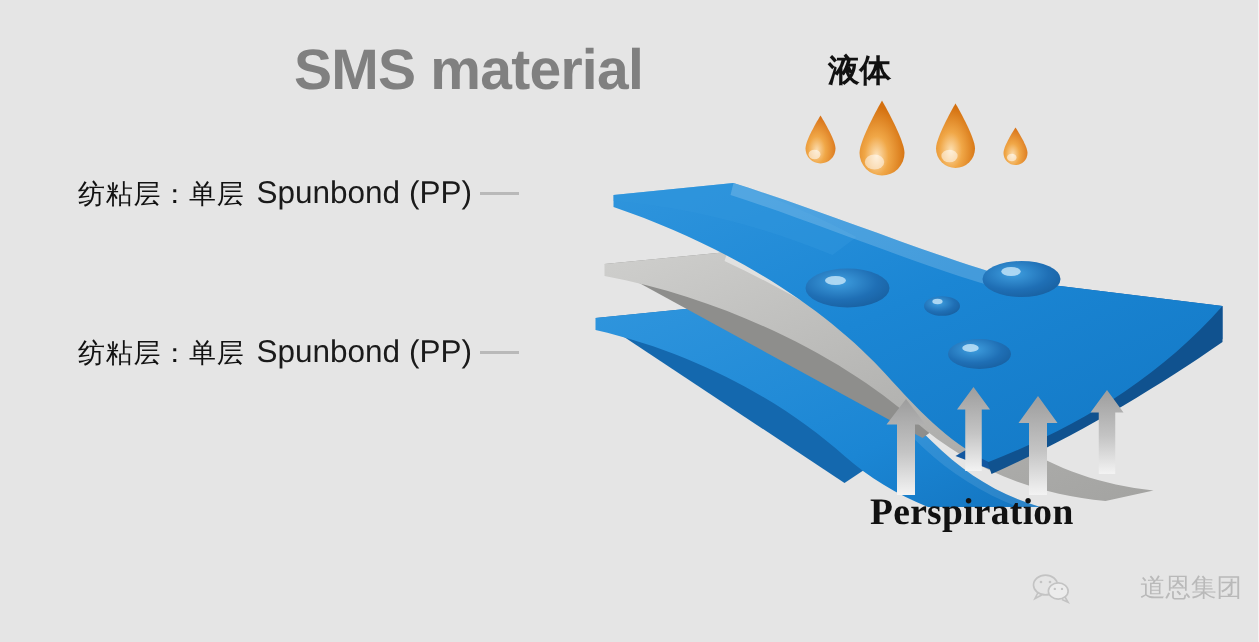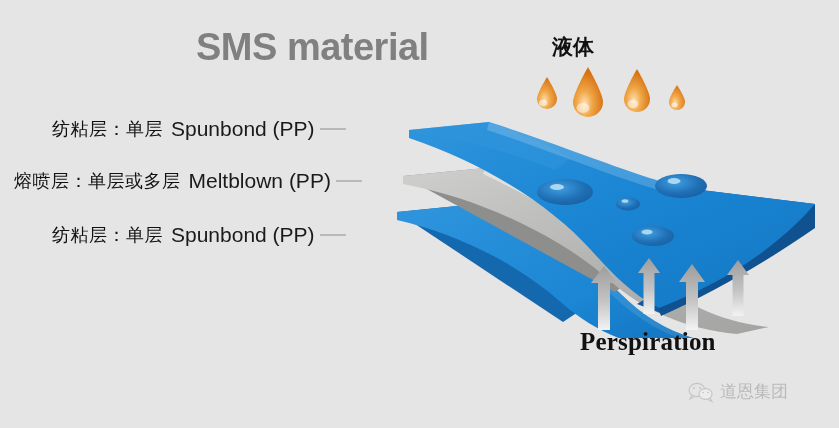--- a/index.html
+++ b/index.html
@@ -123,20 +123,21 @@
   }
 
   
   .watermark {
     position: absolute;
     left: 688px;
     top: 380px;
     display: flex;
     align-items: center;
     opacity: 0.30;
+    gap: 40px;
   }
   .watermark .wm-text {
     font-family: "DejaVu Sans", "Liberation Sans", sans-serif;
     font-size: 17px;
     color: #555555;
     margin-left: 6px;
     white-space: nowrap;
   }
 </style>
 </head>
@@ -195,25 +196,20 @@
     <path d="M10 1 C10 1 2 13 2 18 A8 8 0 0 0 18 18 C18 13 10 1 10 1 Z" fill="url(#gd4)"></path>
     <ellipse cx="7.5" cy="21" rx="3.2" ry="2.5" fill="#ffffff" opacity="0.55"></ellipse>
   </svg>
 
   <div class="label-row" id="row-top">
     <span class="label-cn">纺粘层：单层</span>
     <span class="label-en">Spunbond (PP)</span>
     <span class="leader"></span>
   </div>
 
-  <div class="label-row" id="row-middle">
-    <span class="label-cn">熔喷层：单层或多层</span>
-    <span class="label-en">Meltblown (PP)</span>
-    <span class="leader"></span>
-  </div>
 
   <div class="label-row" id="row-bottom">
     <span class="label-cn">纺粘层：单层</span>
     <span class="label-en">Spunbond (PP)</span>
     <span class="leader"></span>
   </div>
 
   <svg id="stack" viewBox="0 0 440 230" width="440" height="230">
     <defs>
       <linearGradient id="blueTop" x1="0" y1="0" x2="1" y2="1">

